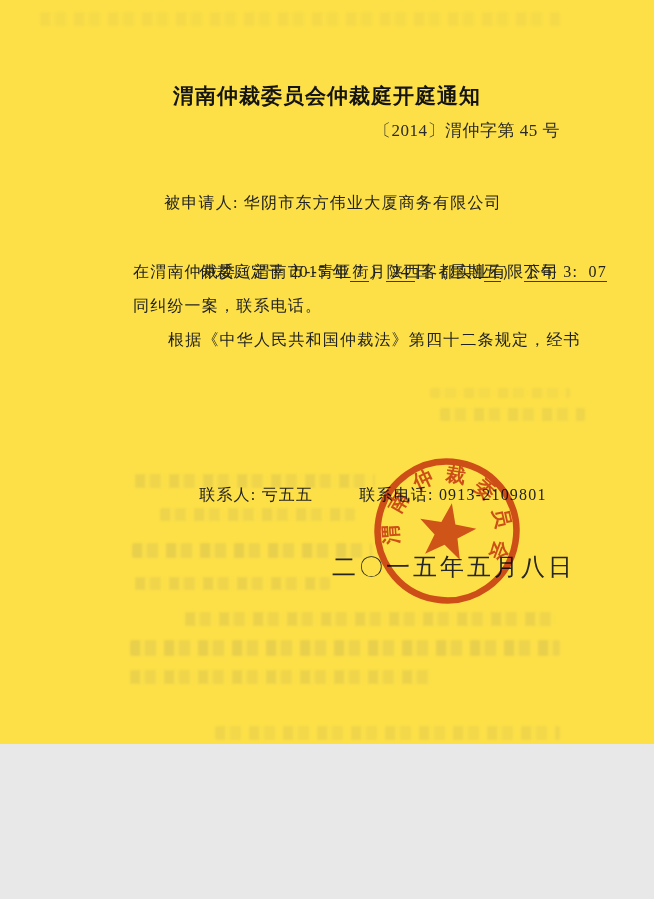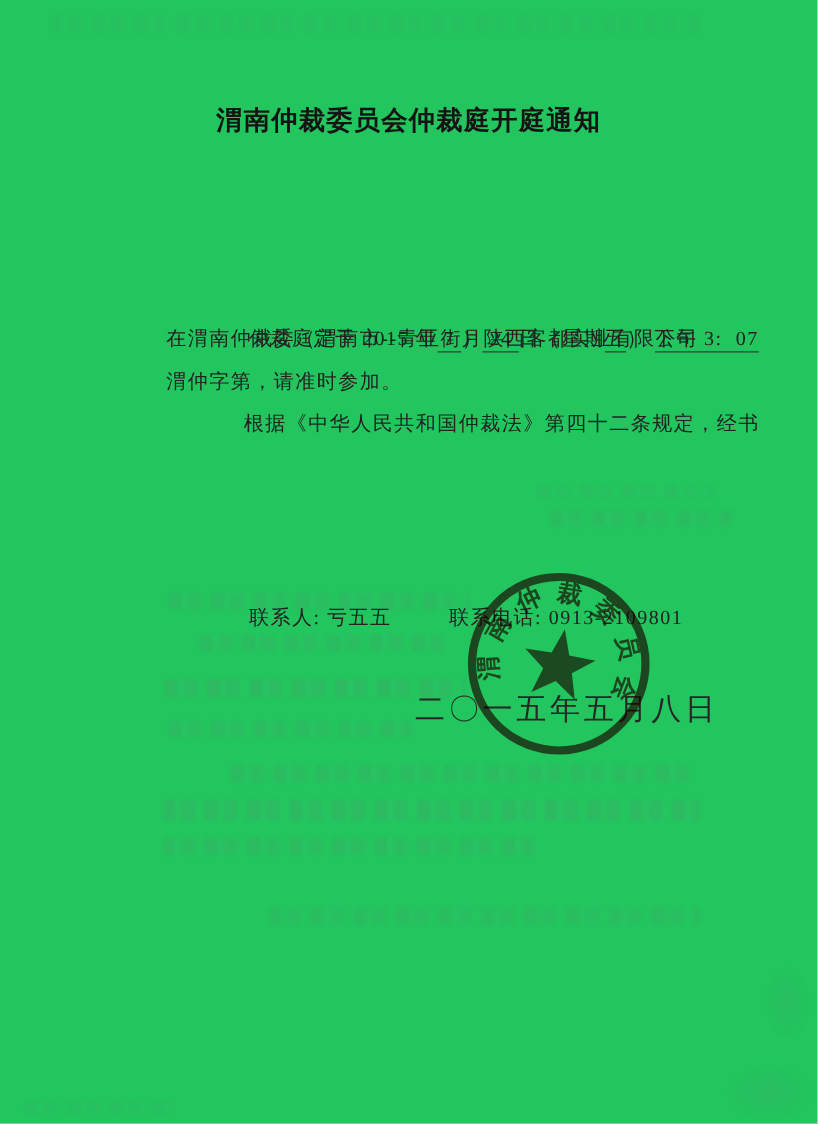--- a/index.html
+++ b/index.html
@@ -1,41 +1,41 @@
 <!DOCTYPE html>
 <html><head>
 <meta charset="utf-8">
 <style>
   html,body{margin:0;padding:0;background:#e8e8e8;}
   .page{
     position:relative;
-    width:654px;height:899px;
+    width:654px;height:744px;
     margin:0 auto;
-    background:#22c55e;
+    background:#fde047;
     overflow:hidden;
     font-family:"Liberation Serif","DejaVu Serif",serif;
     color:#1f1f1f;
   }
   .title{
     position:absolute;top:82px;left:0;width:654px;
     margin:0;text-align:center;
     font-size:21px;font-weight:700;letter-spacing:1px;
     color:#141414;
   }
   .docnum{
     position:absolute;top:119px;right:94px;
     font-size:17px;letter-spacing:.5px;color:#2a2a2a;
     white-space:pre;
   }
   .group{position:absolute;left:133px;}
   .tl{white-space:pre;font-size:16px;letter-spacing:1.2px;line-height:34px;height:34px;color:#222;}
   .parties{top:150px;}
   .parties .tl{line-height:35px;height:35px;}
   .para1{top:221px;}
-  .para2{top:323px;margin-left:27px;}
+  .para2{top:323px;}
   .indent{padding-left:35px;}
   .u{border-bottom:1.4px solid #3a3a3a;padding-bottom:1px;}
   .contact{top:444px;left:168px;}
   .phone-part{margin-left:46px;}
   .dateline{
     position:absolute;top:551px;left:332px;z-index:1;
     font-size:24px;letter-spacing:3px;color:#262626;white-space:pre;
   }
   .seal{
     position:absolute;left:372px;top:456px;width:150px;height:150px;
@@ -71,30 +71,34 @@
   <div class="smudge" style="left:135px;top:577px;width:195px;height:13px;opacity:.26;"></div>
   <div class="smudge" style="left:185px;top:612px;width:370px;height:14px;opacity:.26;"></div>
   <div class="smudge" style="left:130px;top:640px;width:430px;height:16px;opacity:.3;"></div>
   <div class="smudge" style="left:130px;top:670px;width:300px;height:14px;opacity:.26;"></div>
   <div class="smudge" style="left:215px;top:726px;width:345px;height:14px;opacity:.2;"></div>
   <div class="smudge" style="left:20px;top:880px;width:120px;height:12px;opacity:.12;"></div>
   <div class="blob" style="left:612px;top:772px;width:36px;height:60px;opacity:.18;"></div>
   <div class="blob" style="left:580px;top:852px;width:70px;height:44px;opacity:.2;"></div>
 
   <h1 class="title">渭南仲裁委员会仲裁庭开庭通知</h1>
+  <div class="docnum">〔2014〕渭仲字第 45 号</div>
 
   <div class="group parties">
+    <div class="tl">
+      <span>被申请人: </span><span>华阴市东方伟业大厦商务有限公司</span>
+    </div>
   </div>
 
   <div class="group para1">
     <div class="tl indent">
       <span>仲裁庭定于 2015 年</span><span class="u"> 7 </span><span>月</span><span class="u"> 24 </span><span>日（星期</span><span class="u">五</span><span>） </span><span class="u">下午 3:  07</span>
     </div>
     <div class="tl">在渭南仲裁委（渭南市--青亚街）陕西客都实业有限公司</div>
-    <div class="tl">渭仲字第，请准时参加。</div>
+    <div class="tl">同纠纷一案，联系电话。</div>
   </div>
 
   <div class="group para2">
     <div class="tl indent">根据《中华人民共和国仲裁法》第四十二条规定，经书</div>
   </div>
 
   <div class="group contact">
     <div class="tl">
       <span>联系人: </span><span>亏五五</span><span class="phone-part">联系电话: </span><span>0913-2109801</span>
     </div>

